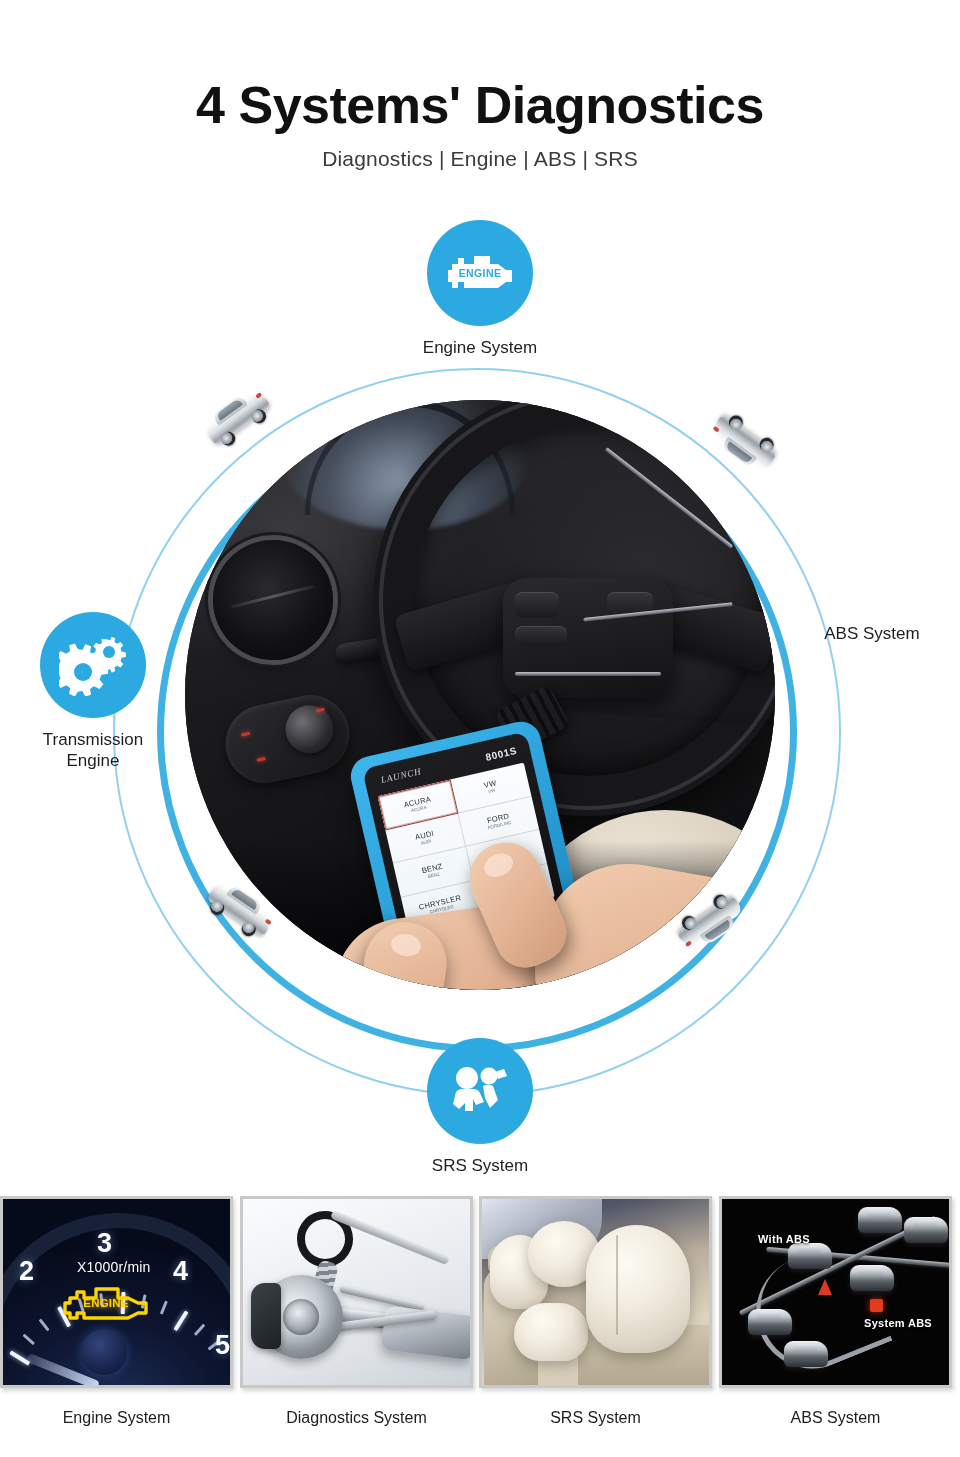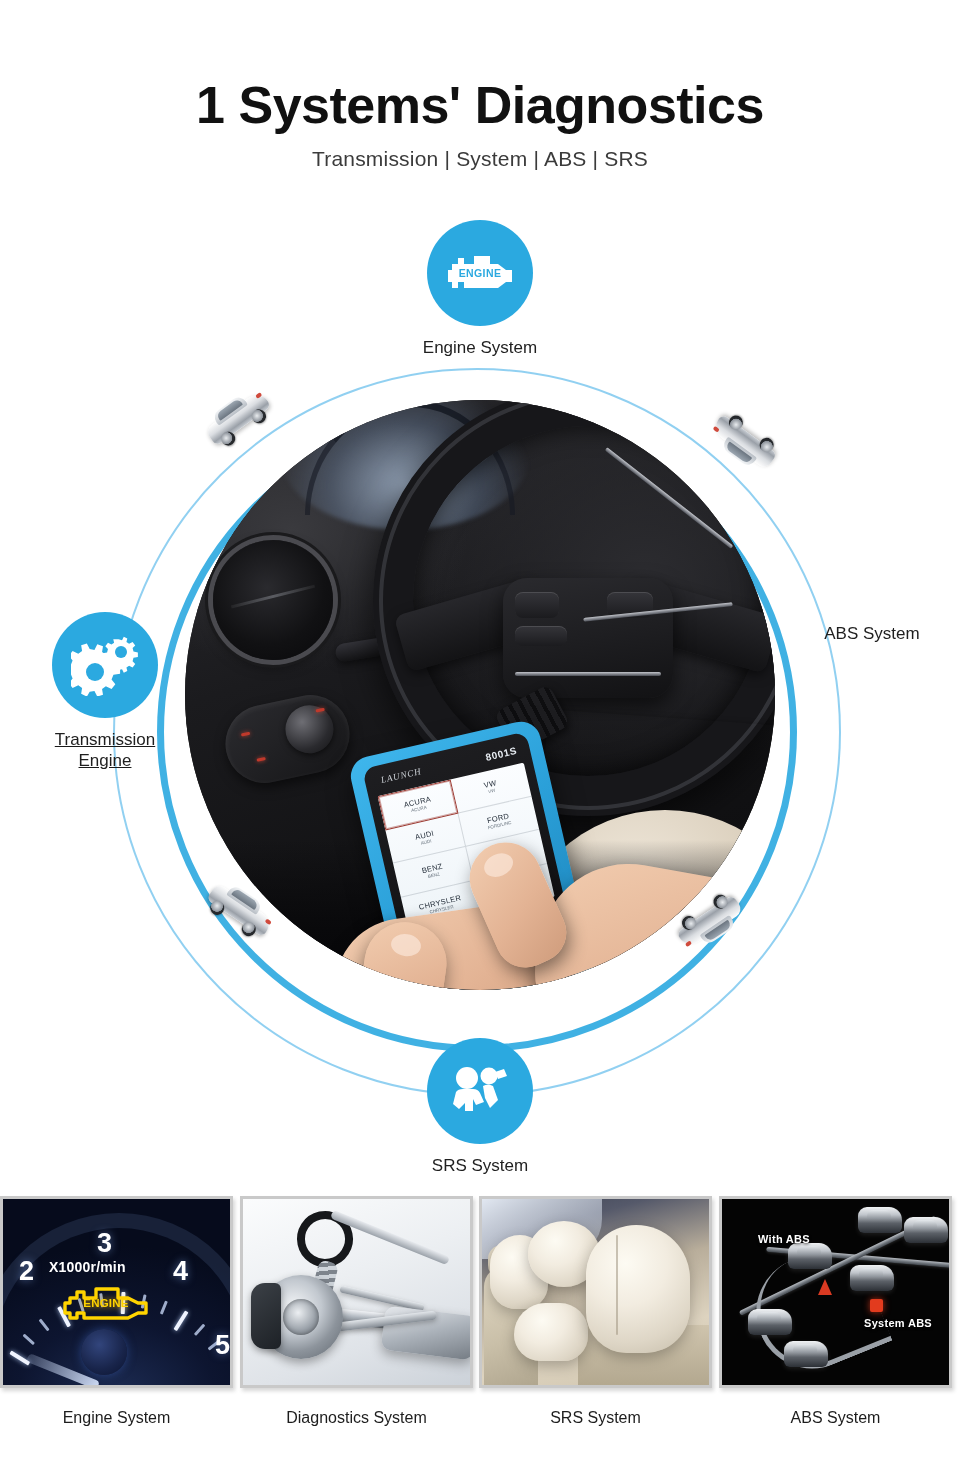--- a/index.html
+++ b/index.html
@@ -430,21 +430,21 @@
     align-items: center;
     justify-content: center;
   }
   .badge-label {
     margin-top: 12px;
     font-size: 17px;
     color: #1f1f1f;
     line-height: 1.22;
   }
   .badge-engine { left: 395px; top: 30px; }
-  .badge-trans  { left: 20px;   top: 422px; text-decoration: underline; }
+  .badge-trans  { left: 8px;   top: 422px; }
   .badge-abs    { left: 787px; top: 422px; }
   .badge-srs    { left: 395px; top: 848px; }
 
   .engine-text {
     position: absolute;
     left: 0; right: 0;
     top: 50%;
     transform: translateY(-50%);
     text-align: center;
     font-size: 10.5px;
@@ -563,24 +563,24 @@
     font-size: 27px;
     font-weight: bold;
     text-shadow: 0 0 8px rgba(140,180,255,0.55);
   }
   .tn2 { left: 16px; top: 57px; }
   .tn3 { left: 94px; top: 29px; }
   .tn4 { left: 170px; top: 57px; }
   .tn5 { left: 212px; top: 131px; }
   .tach-unit {
     position: absolute;
-    left: 46px; top: 60px;
+    left: 74px; top: 60px;
     color: #ffffff;
     font-size: 14px;
-    font-weight: bold;
+    font-weight: normal;
     letter-spacing: 0.2px;
   }
   .tach-hub {
     position: absolute;
     left: 78px; top: 130px;
     width: 46px; height: 46px;
     border-radius: 50%;
     background: radial-gradient(circle at 40% 34%, #32457c 0%, #18244a 60%, #0b1330 100%);
     box-shadow: 0 0 10px rgba(60,100,190,0.5);
   }
@@ -812,22 +812,22 @@
     width: 13px; height: 13px;
     background: #e23b1e;
     border-radius: 2px;
     box-shadow: 0 0 7px rgba(230,60,30,0.75);
   }
 </style>
 </head>
 <body>
 
 <div class="header">
-  <h1 class="page-title">1 Systems' Diagnostics</h1>
-  <div class="page-subtitle">Transmission  |  System  |  ABS  | SRS</div>
+  <h1 class="page-title">4 Systems' Diagnostics</h1>
+  <div class="page-subtitle">Diagnostics  |  Engine  |  ABS  | SRS</div>
 </div>
 
 <div class="hero">
 
   <div class="ring-outer"></div>
   <div class="ring-inner"></div>
   <div class="ring-halo"></div>
 
   <div class="photo-circle">
     <div class="photo-inner">

